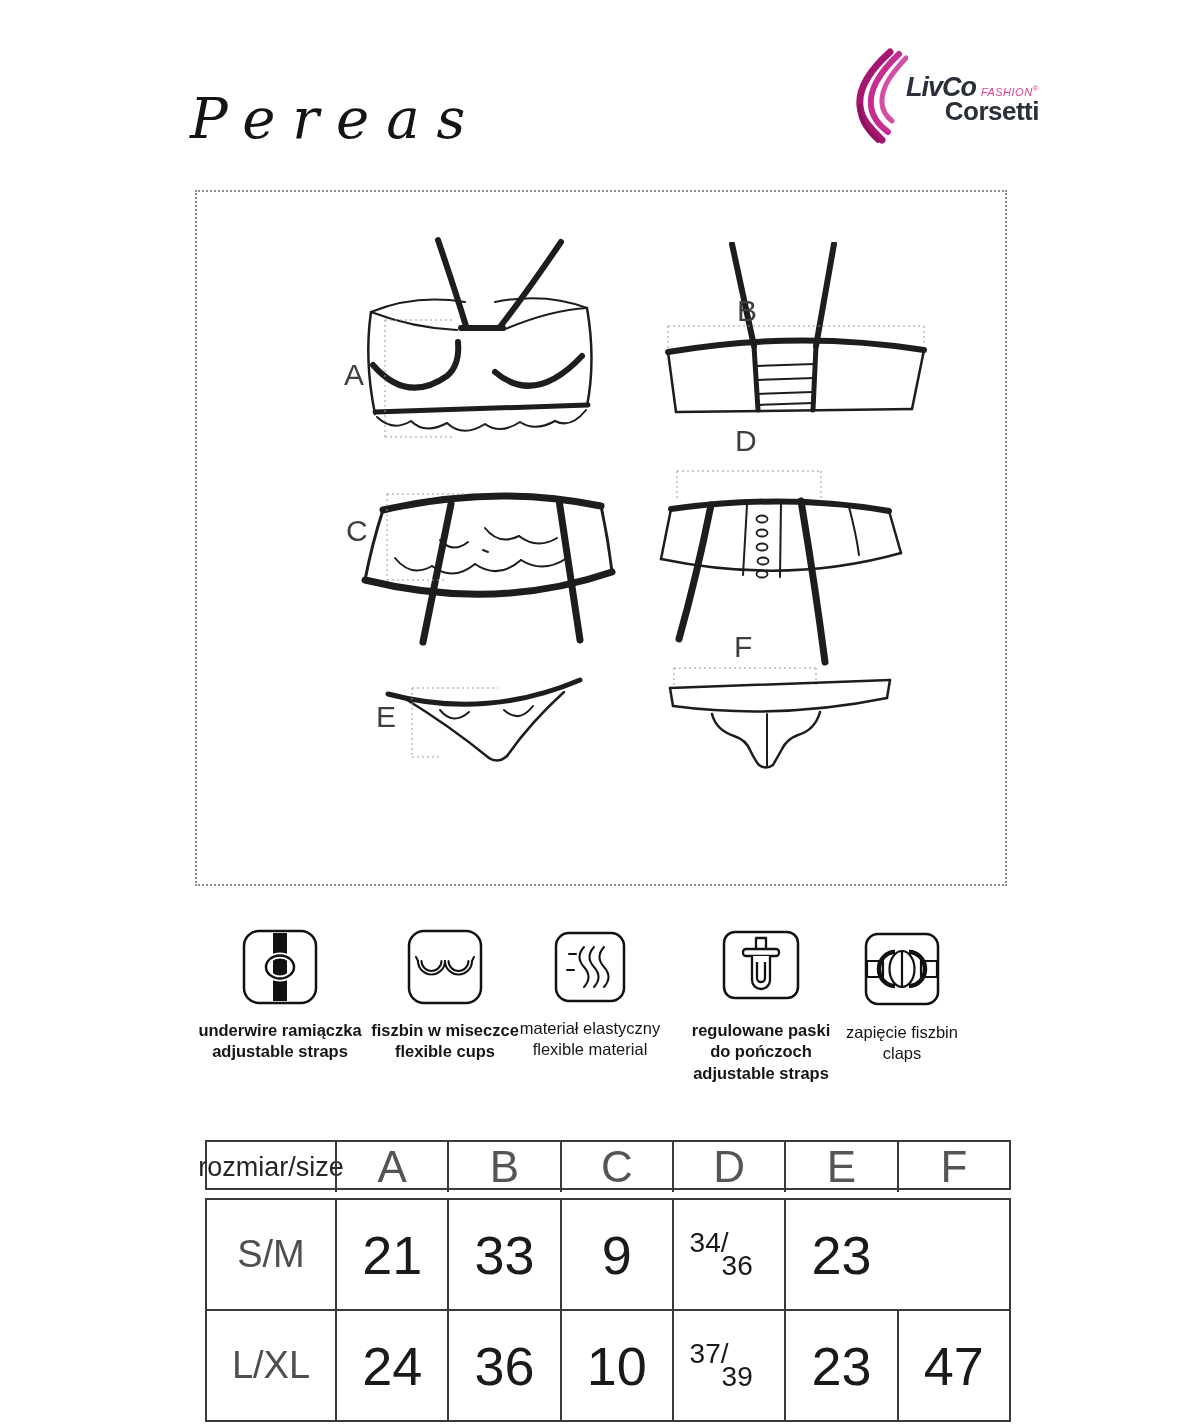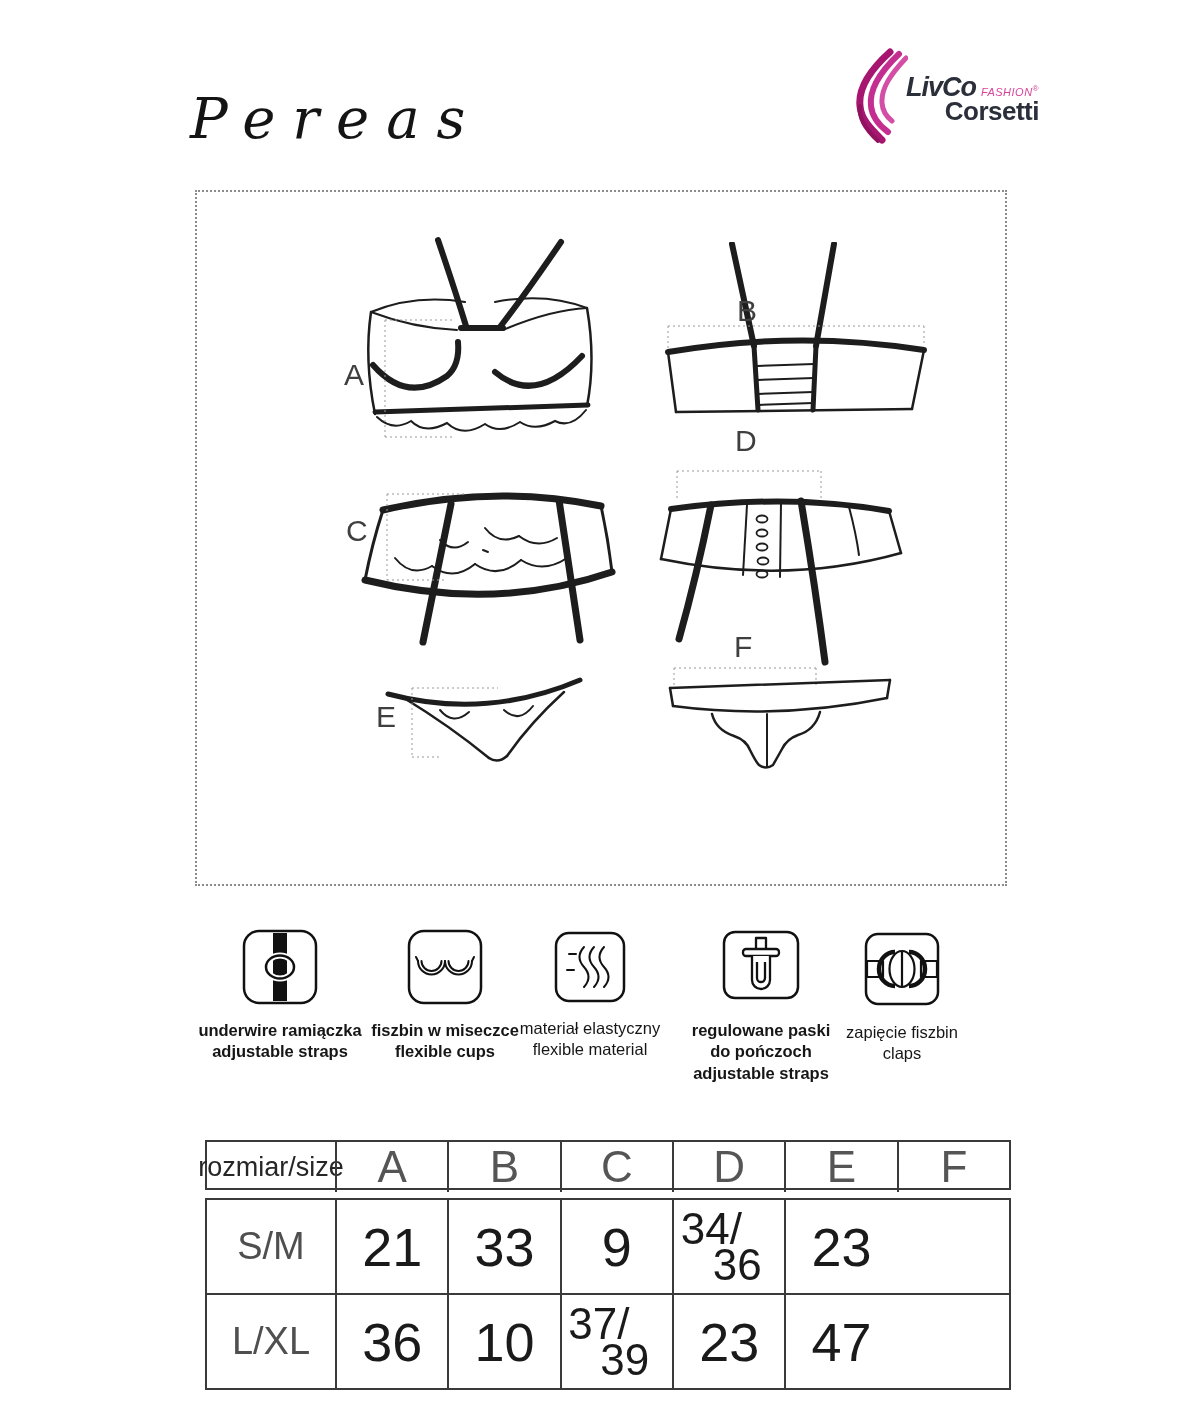--- a/index.html
+++ b/index.html
@@ -42,28 +42,28 @@
   .st-header{
     display:grid;grid-template-columns:128px repeat(6,1fr);
     height:50px;border:2px solid #3a3a3a;box-sizing:border-box;
   }
   .th{
     display:flex;align-items:center;justify-content:center;
     font-size:44px;color:#555;border-left:2px solid #3a3a3a;
   }
   .th.th-label{border-left:none;font-size:27px;color:#262626;}
   .st-body{margin-top:8px;border:2px solid #3a3a3a;box-sizing:border-box;}
-  .tr{display:grid;grid-template-columns:128px repeat(6,1fr);height:93px;}
+  .tr{display:grid;grid-template-columns:128px repeat(6,1fr);height:109px;}
   .tr + .tr{border-top:2px solid #3a3a3a;}
   .td{
     display:flex;align-items:center;justify-content:center;
     font-size:54px;color:#1a1a1a;border-left:2px solid #3a3a3a;
   }
   .td.td-label{border-left:none;font-size:38px;color:#4f4f4f;}
-  .frac{display:flex;flex-direction:column;font-size:44px;line-height:.8;}
+  .frac{display:flex;flex-direction:column;font-size:28px;line-height:.8;}
   .frac span:first-child{margin-left:-16px;}
   .frac span:last-child{margin-left:16px;}
   svg{display:block;}
 </style>
 </head>
 <body>
 
 <div class="title">Pereas</div>
 
 <div class="logo">
@@ -321,20 +321,21 @@
         <div class="td">
           <div class="frac">
             <span>34/</span>
             <span>36</span>
           </div>
         </div>
         <div class="td">23</div>
       </div>
       <div class="tr">
         <div class="td td-label">L/XL</div>
+        <div class="td">24</div>
         <div class="td">36</div>
         <div class="td">10</div>
         <div class="td">
           <div class="frac">
             <span>37/</span>
             <span>39</span>
           </div>
         </div>
         <div class="td">23</div>
         <div class="td">47</div>

